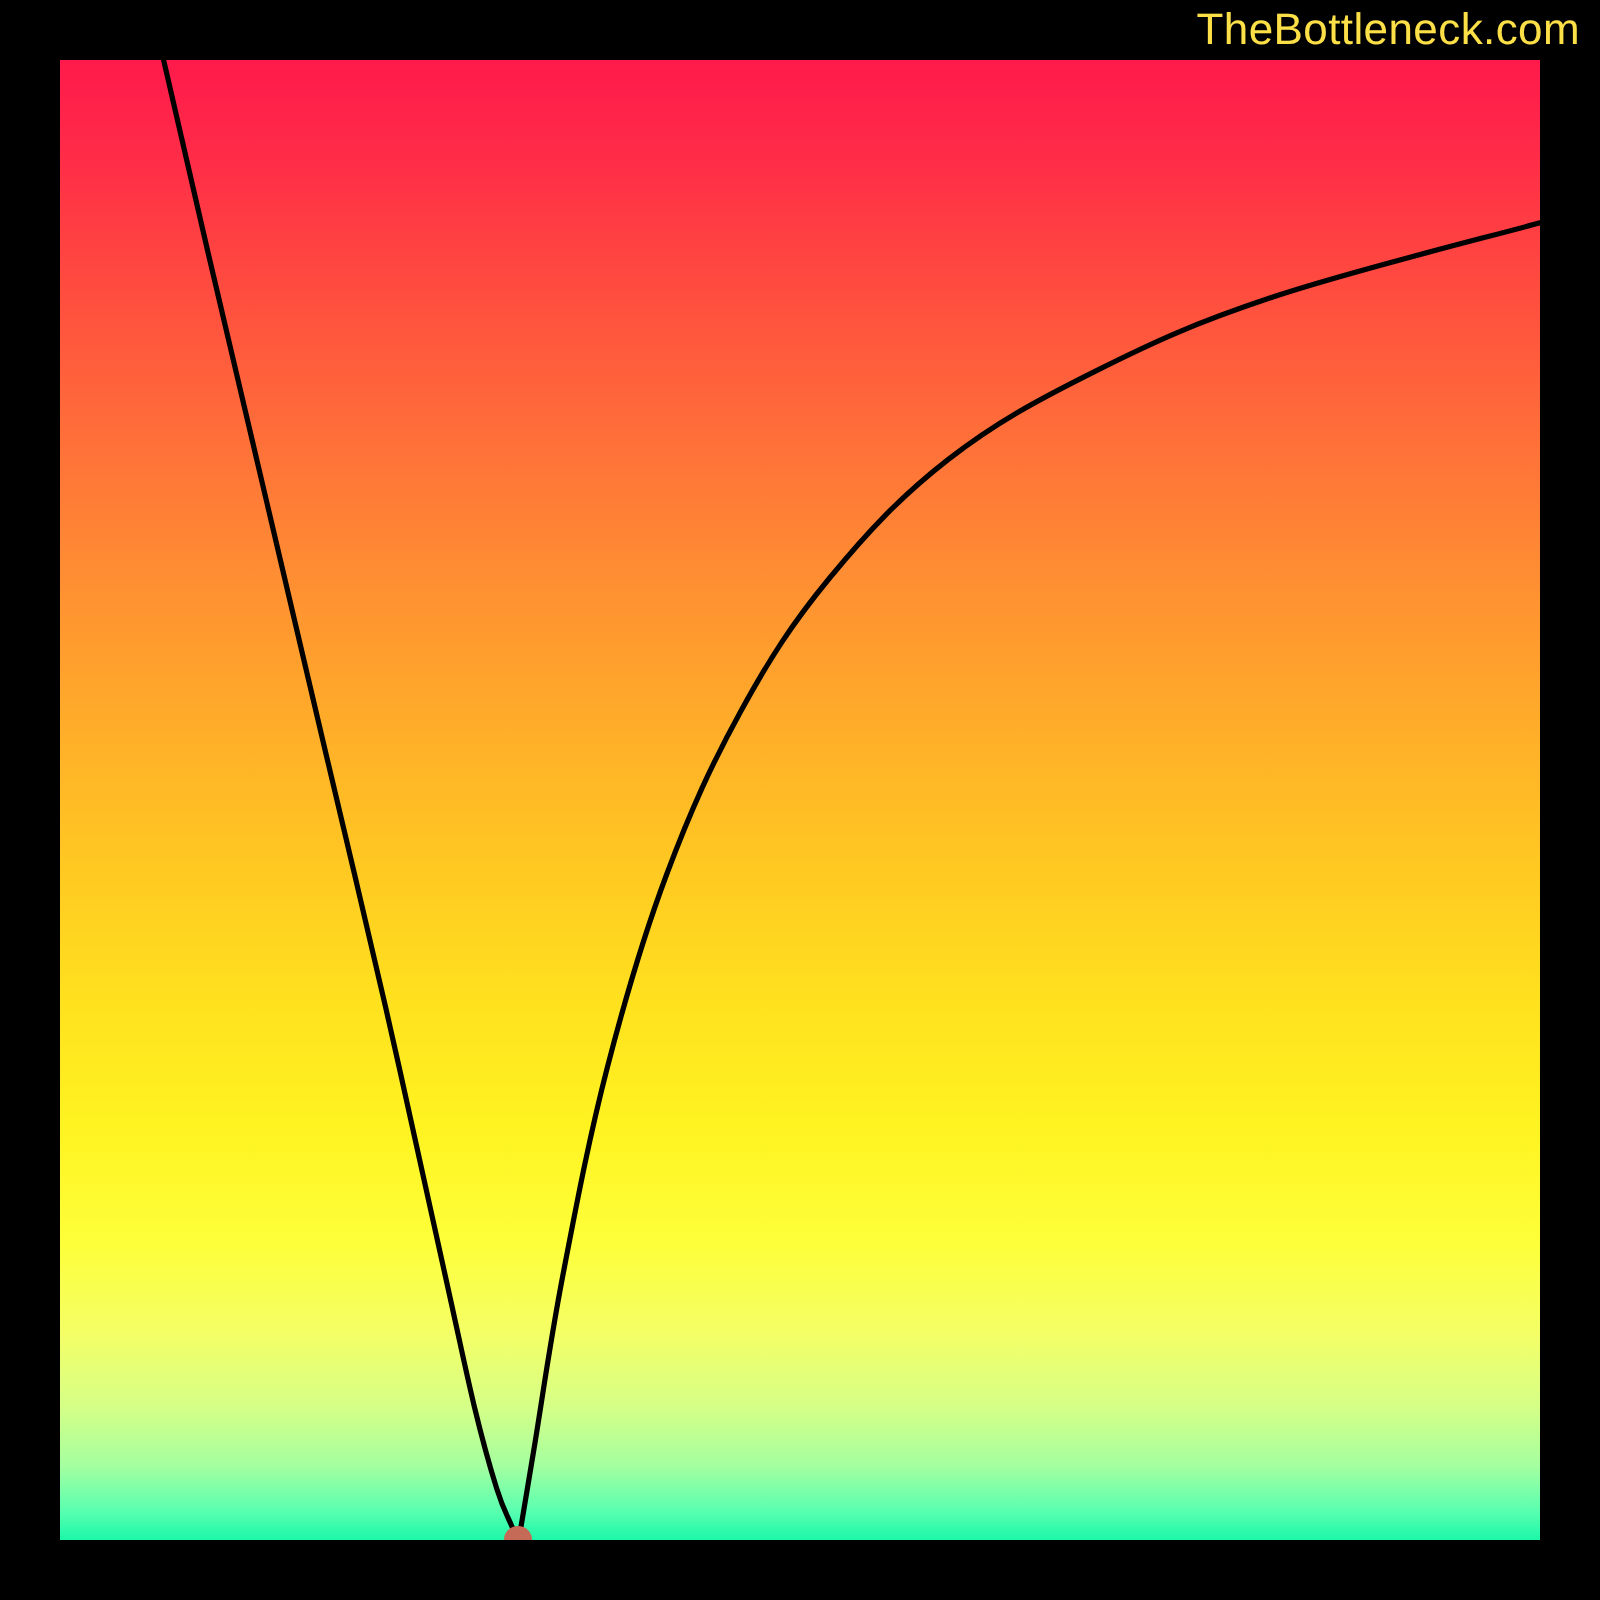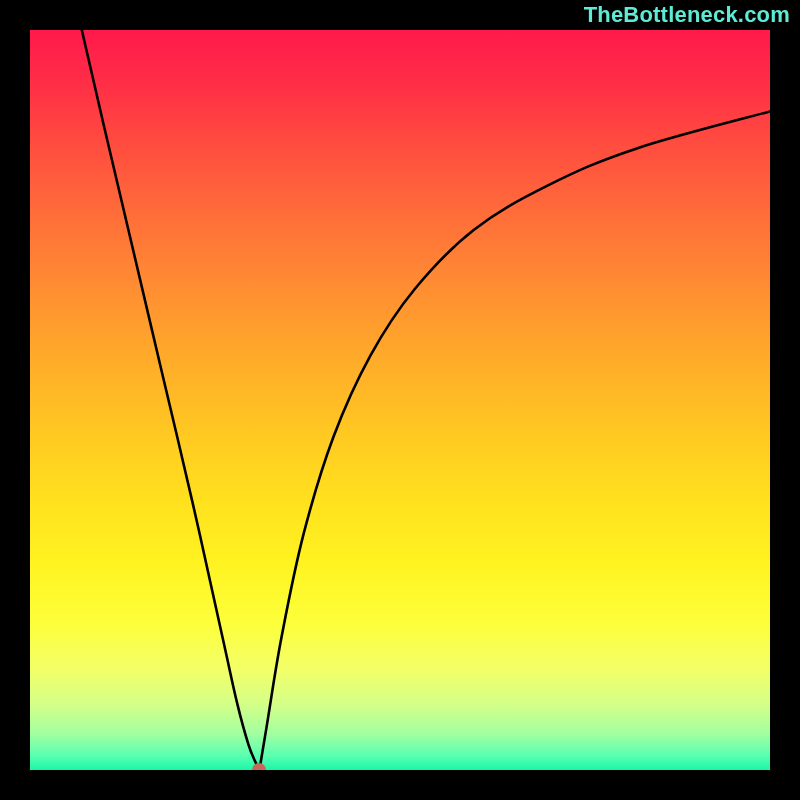--- a/index.html
+++ b/index.html
@@ -15,22 +15,22 @@
     position: relative;
     width: 800px;
     height: 800px;
     background: #000;
   }
   .watermark {
     position: absolute;
     top: 2px;
     right: 10px;
     font-size: 22px;
-    font-weight: 700;
-    color: #5eead4;
+    font-weight: 400;
+    color: #fde047;
     letter-spacing: 0.2px;
     user-select: none;
   }
   .plot-area {
     position: absolute;
     left: 30px;
     top: 30px;
     width: 740px;
     height: 740px;
     overflow: hidden;

